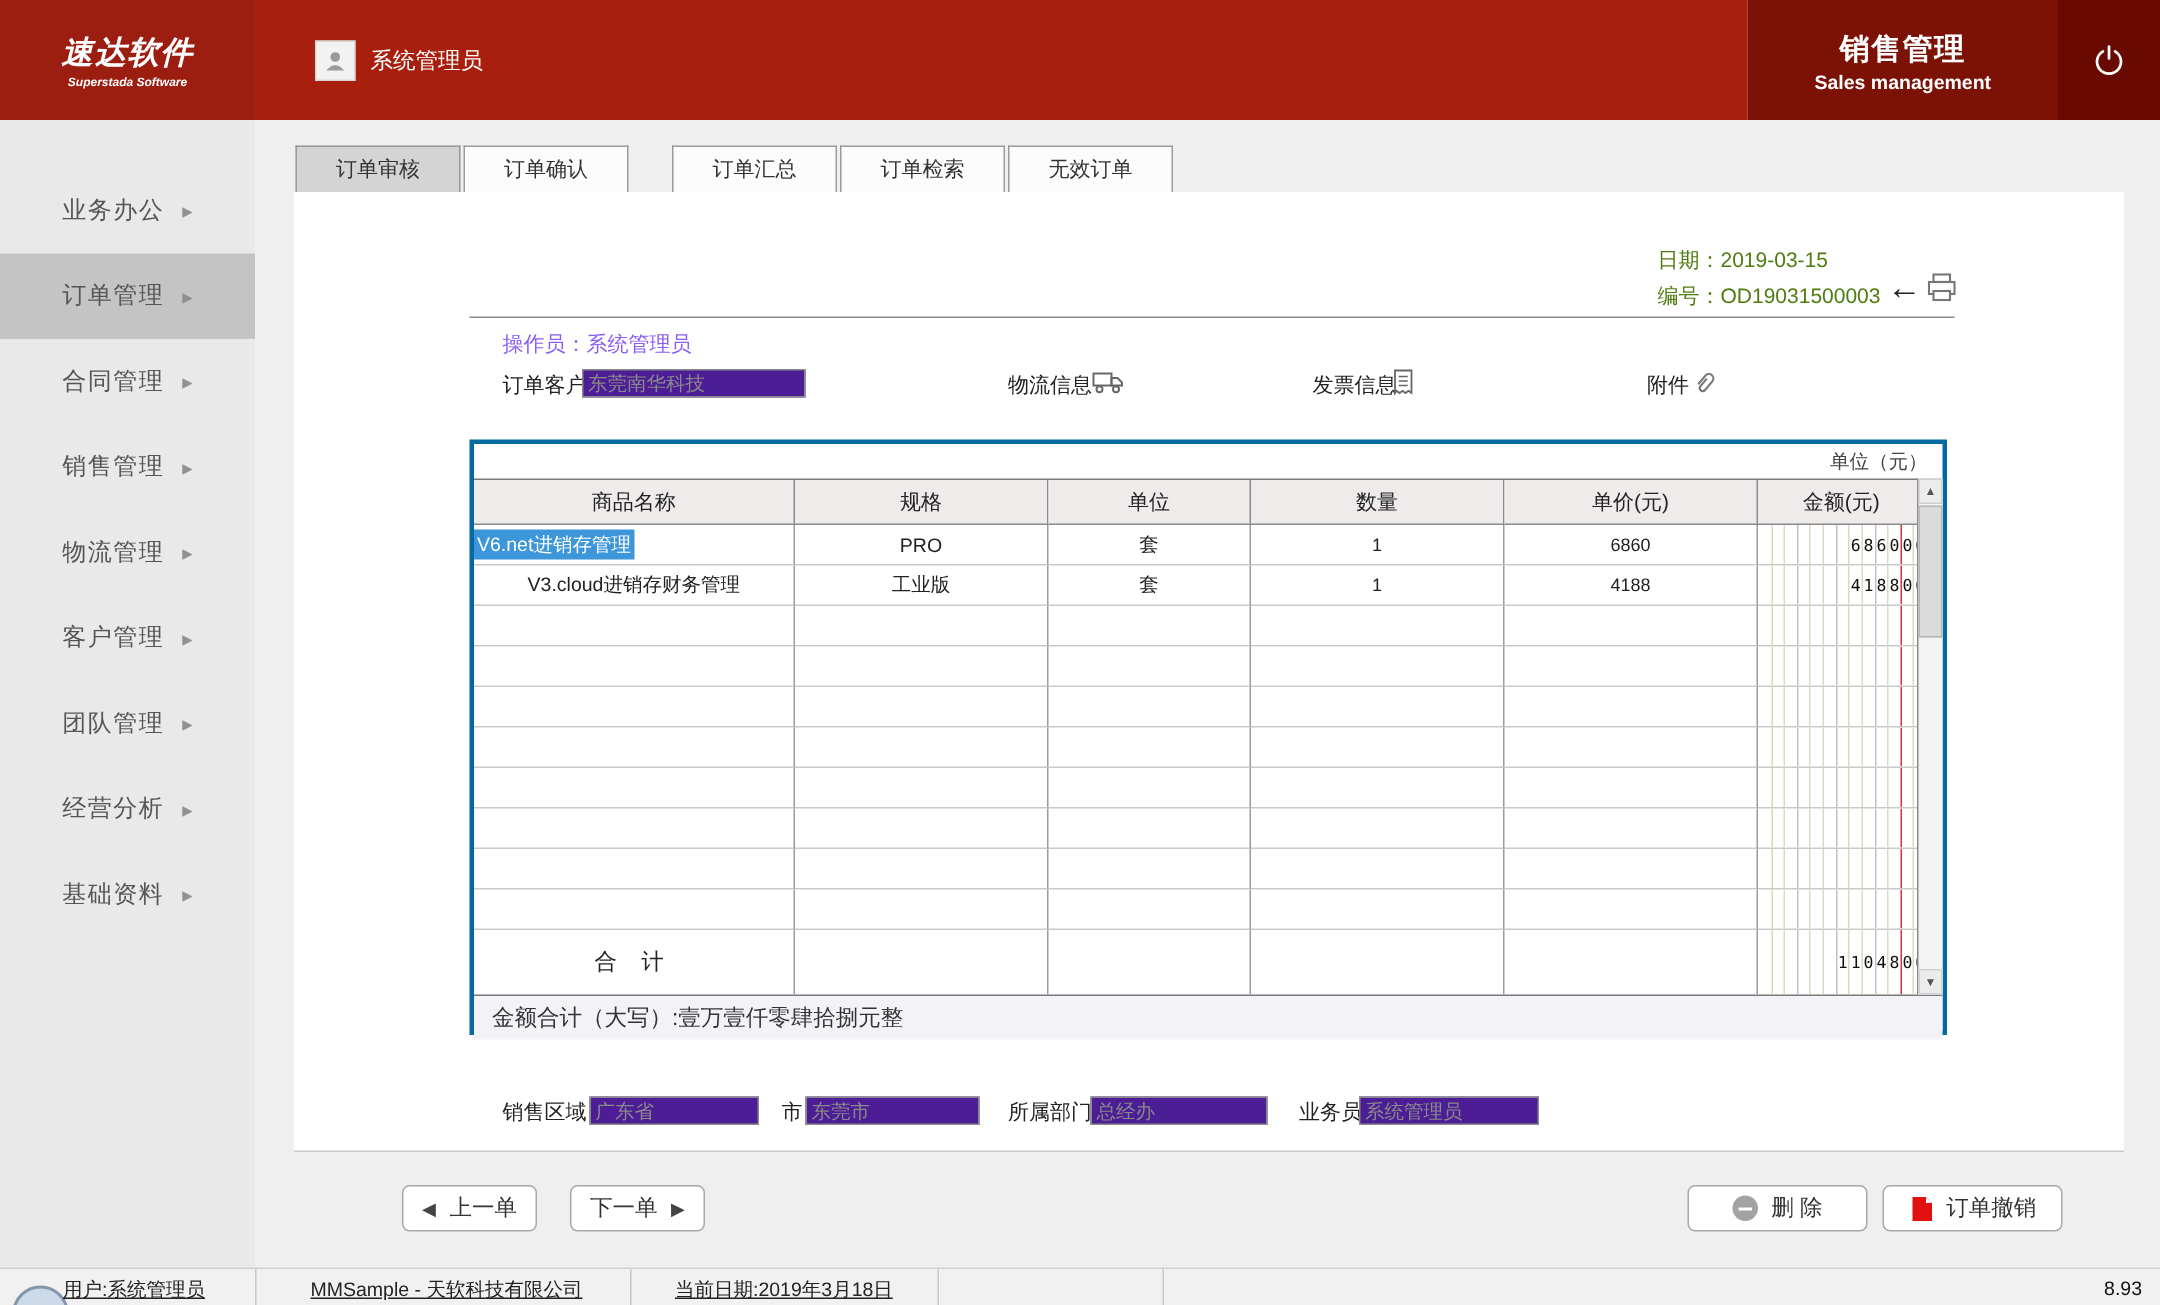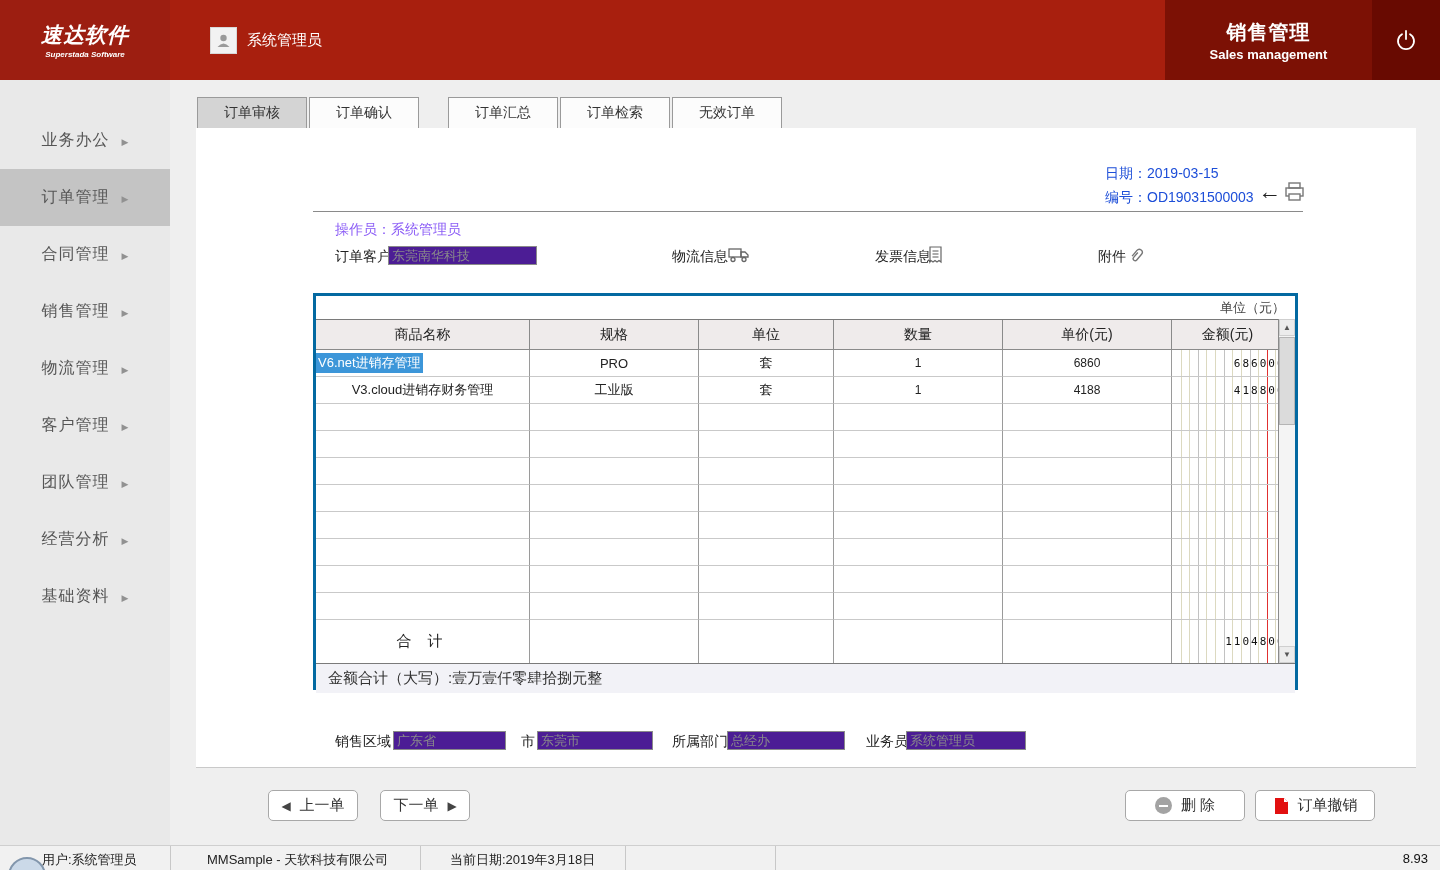--- a/index.html
+++ b/index.html
@@ -37,21 +37,21 @@
   .tab:first-child{margin-left:0;}
   .tab.gap{margin-left:29px;}
   .tab.active{background:#D4D4D4;}
 
   
   .panel{position:absolute;left:196px;top:128px;width:1220px;height:640px;background:#FFFFFF;}
 
   .doc-title{position:absolute;left:610px;top:152px;width:400px;text-align:center;
     font-family:"Liberation Serif","DejaVu Serif",serif;font-size:27px;color:#4D4D4D;letter-spacing:17px;font-weight:500;}
   .operator-line{position:absolute;left:335px;top:186px;font-size:14px;color:#8b5cf6;margin-top:35px;}
-  .dateno{position:absolute;left:1105px;top:161px;font-size:14px;color:#1d4ed8;line-height:24px;}
+  .dateno{position:absolute;left:1105px;top:161px;font-size:14px;color:#4d7c0f;line-height:24px;}
   .back-arrow{position:absolute;left:1258px;top:178px;font-size:23px;color:#222;font-weight:bold;cursor:pointer;}
   .printer{position:absolute;left:1284px;top:182px;cursor:pointer;}
   .head-rule{position:absolute;left:313px;top:211px;width:990px;border-top:1px solid #8a8a8a;}
 
   .field-label{font-size:14px;color:#222;}
   .fld-input{box-sizing:border-box;height:19px;border:1px solid #8a8a8a;background:#4c1d95;font-size:13px;color:#8a8a8a;
     padding:0 3px;font-family:"Liberation Sans","DejaVu Sans",sans-serif;}
   .cust-row{position:absolute;left:0;top:246px;width:1440px;height:20px;}
   .cust-label{position:absolute;left:335px;top:2px;}
   .cust-input{position:absolute;left:388px;top:0;width:149px;}
@@ -100,21 +100,21 @@
 
   
   .btn{position:absolute;top:790px;height:31px;background:#fff;border:1px solid #a8a8a8;border-radius:5px;
     display:flex;align-items:center;justify-content:center;gap:9px;font-size:15px;color:#333;cursor:pointer;box-sizing:border-box;}
   .btn .tri{font-size:12px;color:#444;}
   .circle-minus{width:17px;height:17px;border-radius:50%;background:#A3A3A3;position:relative;}
   .circle-minus::after{content:"";position:absolute;left:4px;top:7.5px;width:9px;height:2px;background:#fff;}
 
   
   .statusbar{position:absolute;left:0;top:845px;width:1440px;height:25px;background:#F1F1F1;border-top:1px solid #CFCFCF;box-sizing:border-box;}
-  .sb-text{position:absolute;top:5px;font-size:13px;color:#222;}
+  .sb-text{position:absolute;top:5px;font-size:13px;color:#222;text-decoration:underline;}
   .sb-sep{position:absolute;top:0;height:25px;border-left:1px solid #C8C8C8;}
   .sb-orb{position:absolute;left:8px;top:11px;width:38px;height:38px;border-radius:50%;background:#CBD9E8;border:2px solid #8296AC;box-sizing:border-box;}
   .sb-version{position:absolute;right:12px;top:5px;font-size:13px;color:#111;}
 
   svg{display:block;}
 </style>
 </head>
 <body>
 
 <div class="screen">

